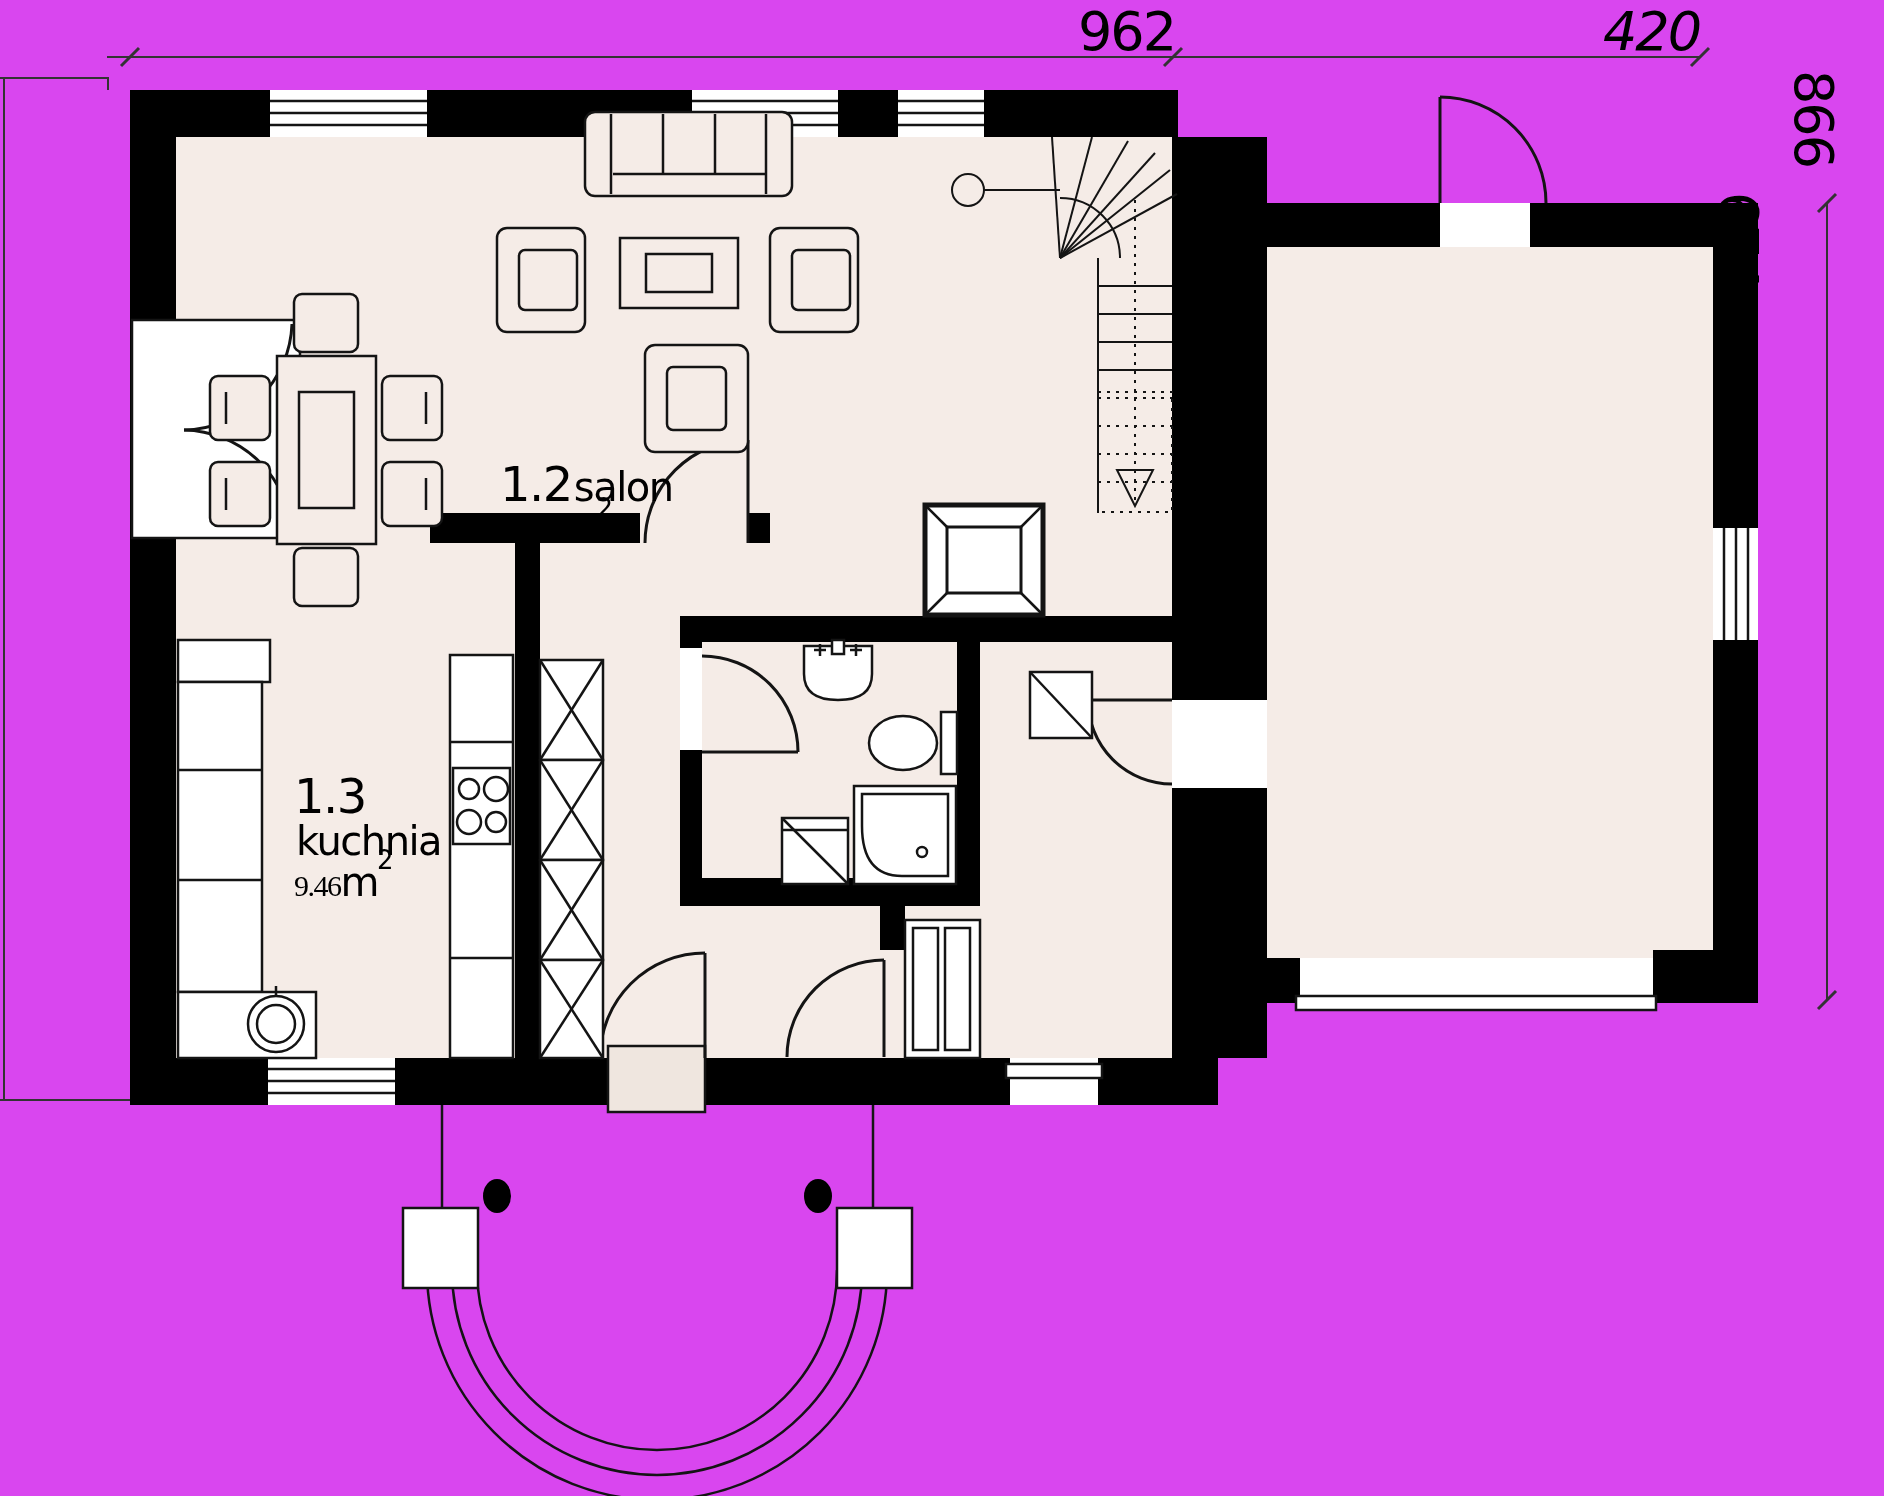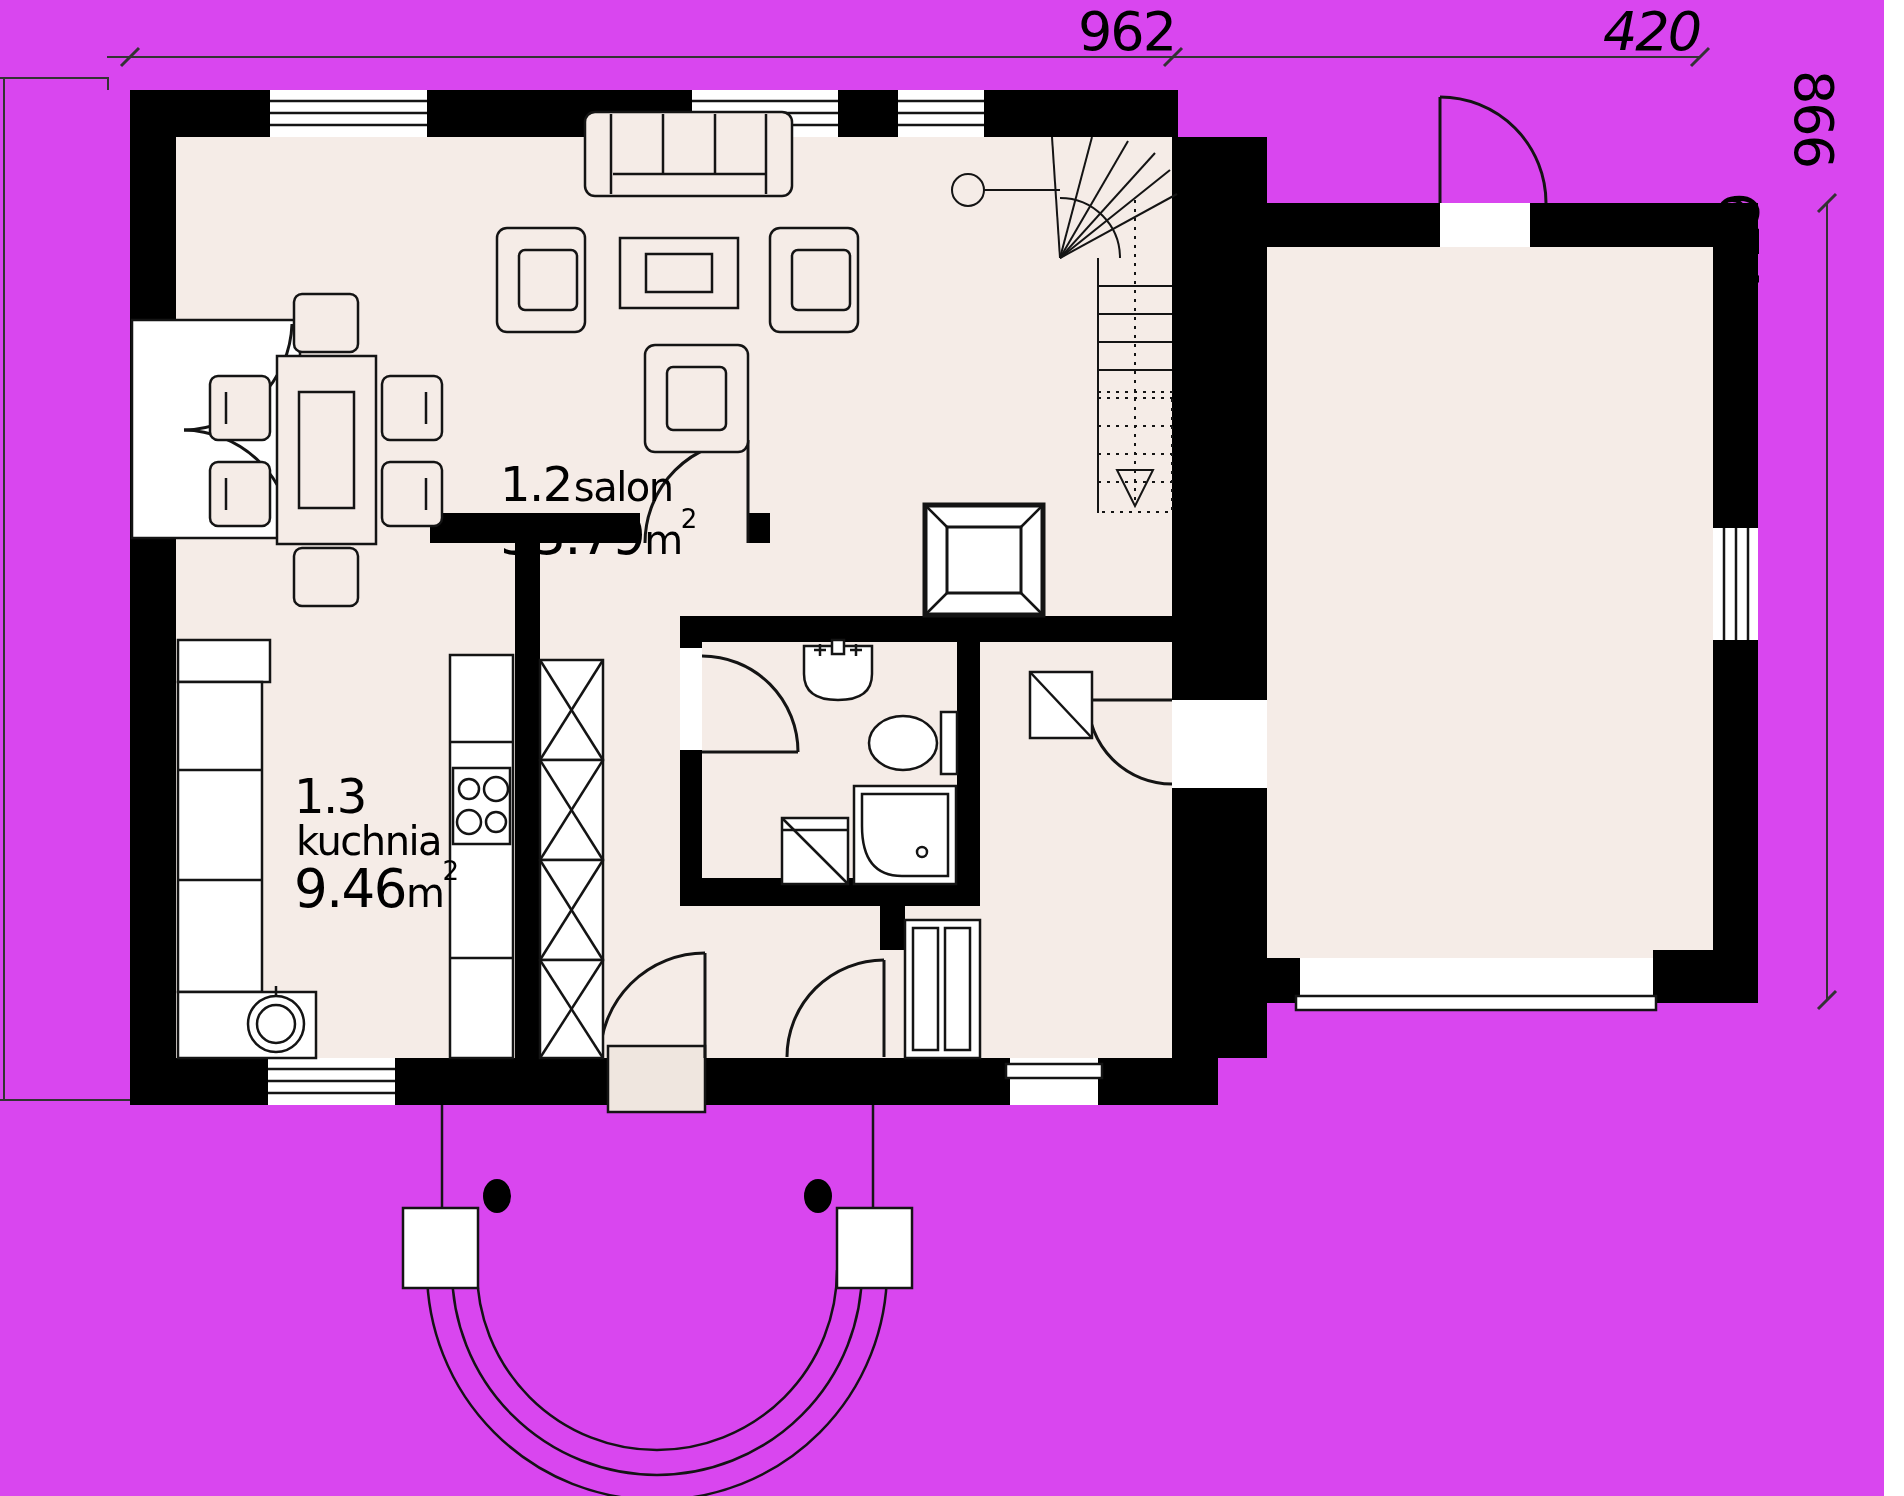--- a/index.html
+++ b/index.html
@@ -3,21 +3,21 @@
 <meta charset="utf-8">
 <style>
   html,body{margin:0;padding:0;background:#ffffff;}
   #stage{position:relative;width:1884px;height:1496px;background:#d946ef;overflow:hidden;
          font-family:"DejaVu Sans",sans-serif;}
   #plan-svg{position:absolute;left:0;top:0;}
   .room-label{position:absolute;color:#000;line-height:1.02;letter-spacing:-1.5px;white-space:nowrap;}
   .rl-line{display:block;}
   .rl-num{font-size:48px;}
   .rl-name{font-size:40px;margin-left:2px;}
-  .rl-area{font-size:53px;}
+  .rl-area{font-size:30px;font-family:Liberation Serif, serif;}
   .rl-unit{font-size:40px;}
   .rl-sup{font-size:26px;position:relative;top:-20px;margin-left:-1px;}
   .dim-label{position:absolute;font-size:54px;color:#000;letter-spacing:-2px;white-space:nowrap;}
   .dim-horiz{width:190px;text-align:right;}
   .dim-vert{transform:rotate(90deg);transform-origin:left top;}
 </style>
 </head>
 <body>
 
 <div id="stage">

